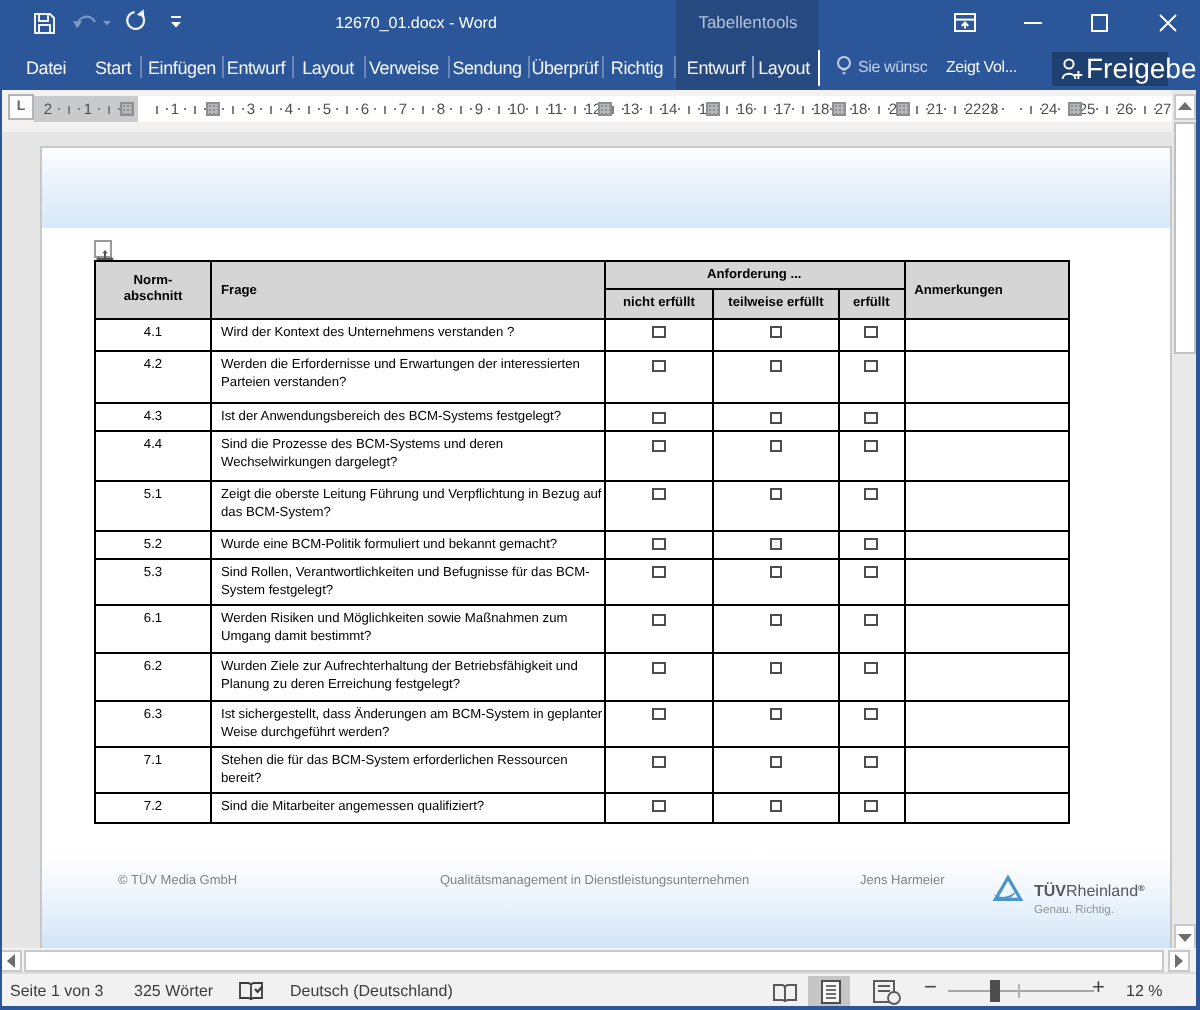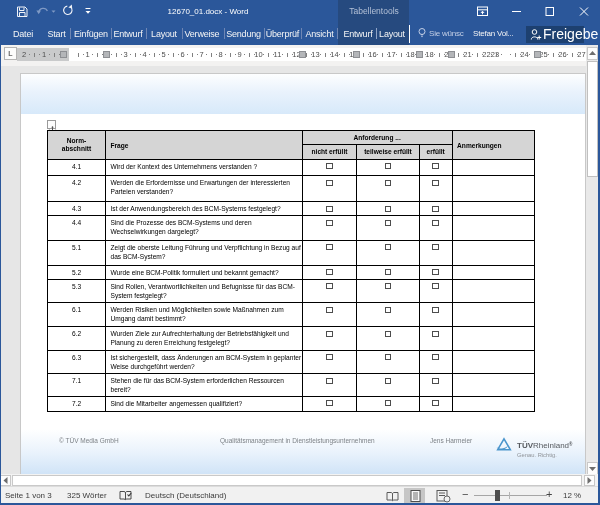--- a/index.html
+++ b/index.html
@@ -112,42 +112,42 @@
 </svg>
 
 <div class="tab" style="left:13px">Datei</div>
 <div class="tab" style="left:47.5px">Start</div>
 <div class="tab" style="left:74px">Einfügen</div>
 <div class="tab" style="left:113.4px">Entwurf</div>
 <div class="tab" style="left:151.1px">Layout</div>
 <div class="tab" style="left:184.5px">Verweise</div>
 <div class="tab" style="left:226.2px">Sendung</div>
 <div class="tab" style="left:265.7px">Überprüf</div>
-<div class="tab" style="left:305.4px">Ansicht</div>
+<div class="tab" style="left:305.4px">Richtig</div>
 <div class="tab" style="left:343.4px">Entwurf</div>
 <div class="tab" style="left:379.1px">Layout</div>
 <div class="tabsep" style="left:69.5px"></div>
 <div class="tabsep" style="left:111px"></div>
 <div class="tabsep" style="left:145.5px"></div>
 <div class="tabsep" style="left:182px"></div>
 <div class="tabsep" style="left:224px"></div>
 <div class="tabsep" style="left:263.5px"></div>
 <div class="tabsep" style="left:300.5px"></div>
 <div class="tabsep" style="left:336.5px"></div>
 <div class="tabsep" style="left:375.5px; background:#8fa3c6"></div>
 <div class="tabsep" style="left:408.5px; top:25px; height:18px; background:#fff"></div>
 
 <svg class="abs" width="14" height="22" style="left:415px;top:23px">
   <g stroke="#c3cfe6" fill="none" stroke-width="1">
     <circle cx="7" cy="8.5" r="3"></circle>
     <path d="M5.9 11.8 h2.2 M6.3 13.6 h1.4"></path>
   </g>
 </svg>
 <div class="tab" style="left:429px; color:#c3cfe6; font-size:8px">Sie wünsc</div>
-<div class="tab" style="left:473px; font-size:8px">Stefan Vol...</div>
+<div class="tab" style="left:473px; font-size:8px">Zeigt Vol...</div>
 <div class="abs" id="freigeben">
     <span>Freigeben</span>
   </div>
 <svg class="abs" width="14" height="17" style="left:529px;top:25.5px">
   <g stroke="#fff" fill="none" stroke-width="1">
     <circle cx="5.5" cy="6" r="2.3"></circle>
     <path d="M2.3 13.5 c0 -3.5 6.4 -3.5 6.4 0"></path>
     <path d="M10.2 9.5 v4 M8.2 11.5 h4"></path>
   </g>
 </svg>

